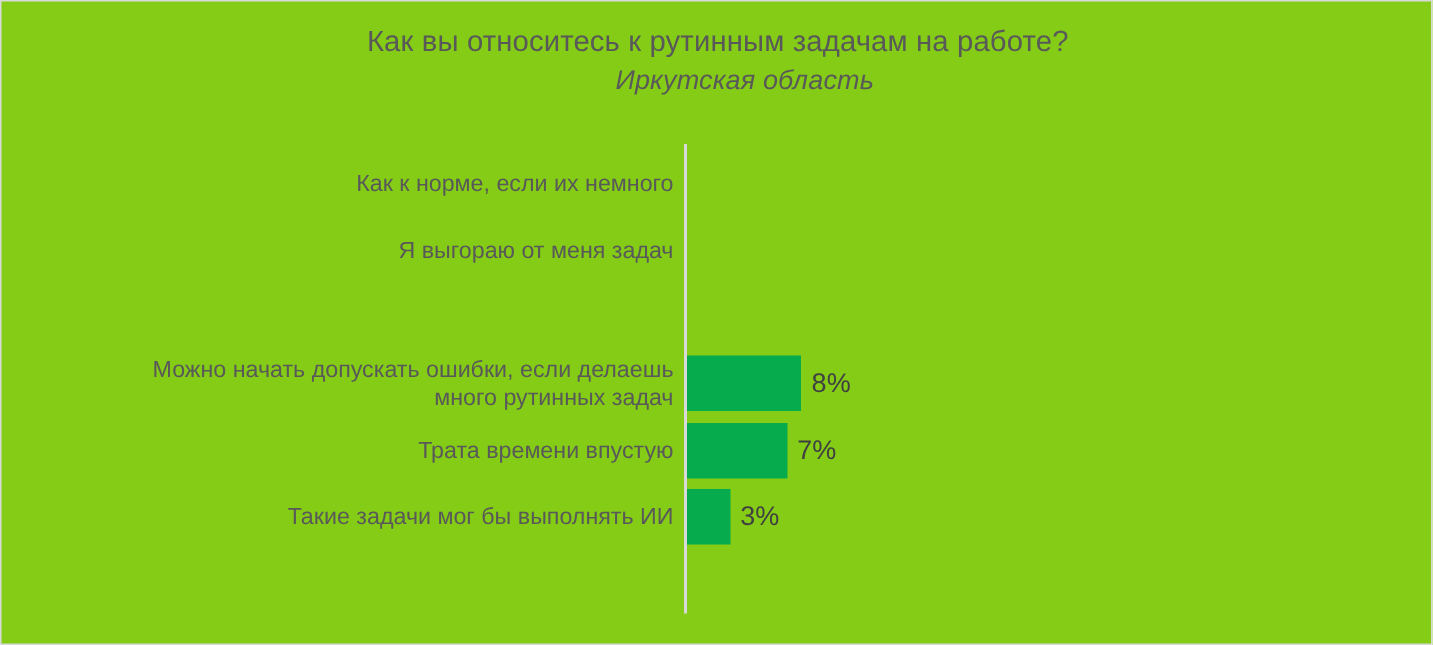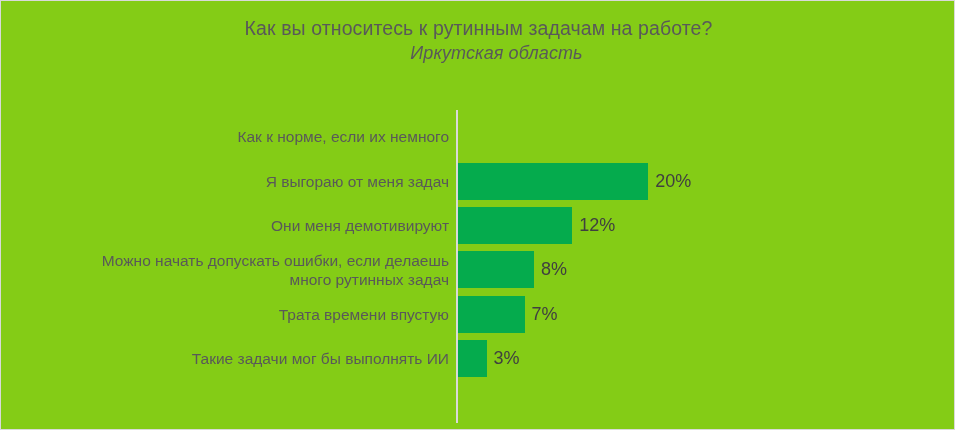--- a/index.html
+++ b/index.html
@@ -45,21 +45,21 @@
     color: #595959;
     font-style: italic;
     letter-spacing: 0.1px;
     padding-left: 36px;
   }
 
   
   #plot-area {
     position: absolute;
     left: 0;
-    top: 109px;
+    top: 95px;
     width: 955px;
     height: 315px;
     text-decoration: underline;
   }
 
   
   #category-axis-line {
     position: absolute;
     left: 455px;
     top: 0px;
@@ -124,31 +124,20 @@
   </div>
 
   <div id="plot-area">
     <div id="category-axis-line"></div>
 
   <div class="bar-row" style="top: 4.5px;">
         <div class="cat-label">Как к норме, если их немного</div>
       </div>
       <div class="bar-row" style="top: 48.9px;">
         <div class="cat-label">Я выгораю от меня задач</div>
-        <div class="bar-track">
-          <div class="bar-fill" style="width: 190.213px; background: rgb(5, 171, 77);"></div>
-          <span class="bar-value">20%</span>
-        </div>
-      </div>
-      <div class="bar-row" style="top: 93.3px;">
-        <div class="cat-label">Они меня демотивируют</div>
-        <div class="bar-track">
-          <div class="bar-fill" style="width: 114.128px; background: rgb(5, 171, 77);"></div>
-          <span class="bar-value">12%</span>
-        </div>
       </div>
       <div class="bar-row" style="top: 137.7px;">
         <div class="cat-label">Можно начать допускать ошибки, если делаешь
 много рутинных задач</div>
         <div class="bar-track">
           <div class="bar-fill" style="width: 76.0851px; background: rgb(5, 171, 77);"></div>
           <span class="bar-value">8%</span>
         </div>
       </div>
       <div class="bar-row" style="top: 182.1px;">

